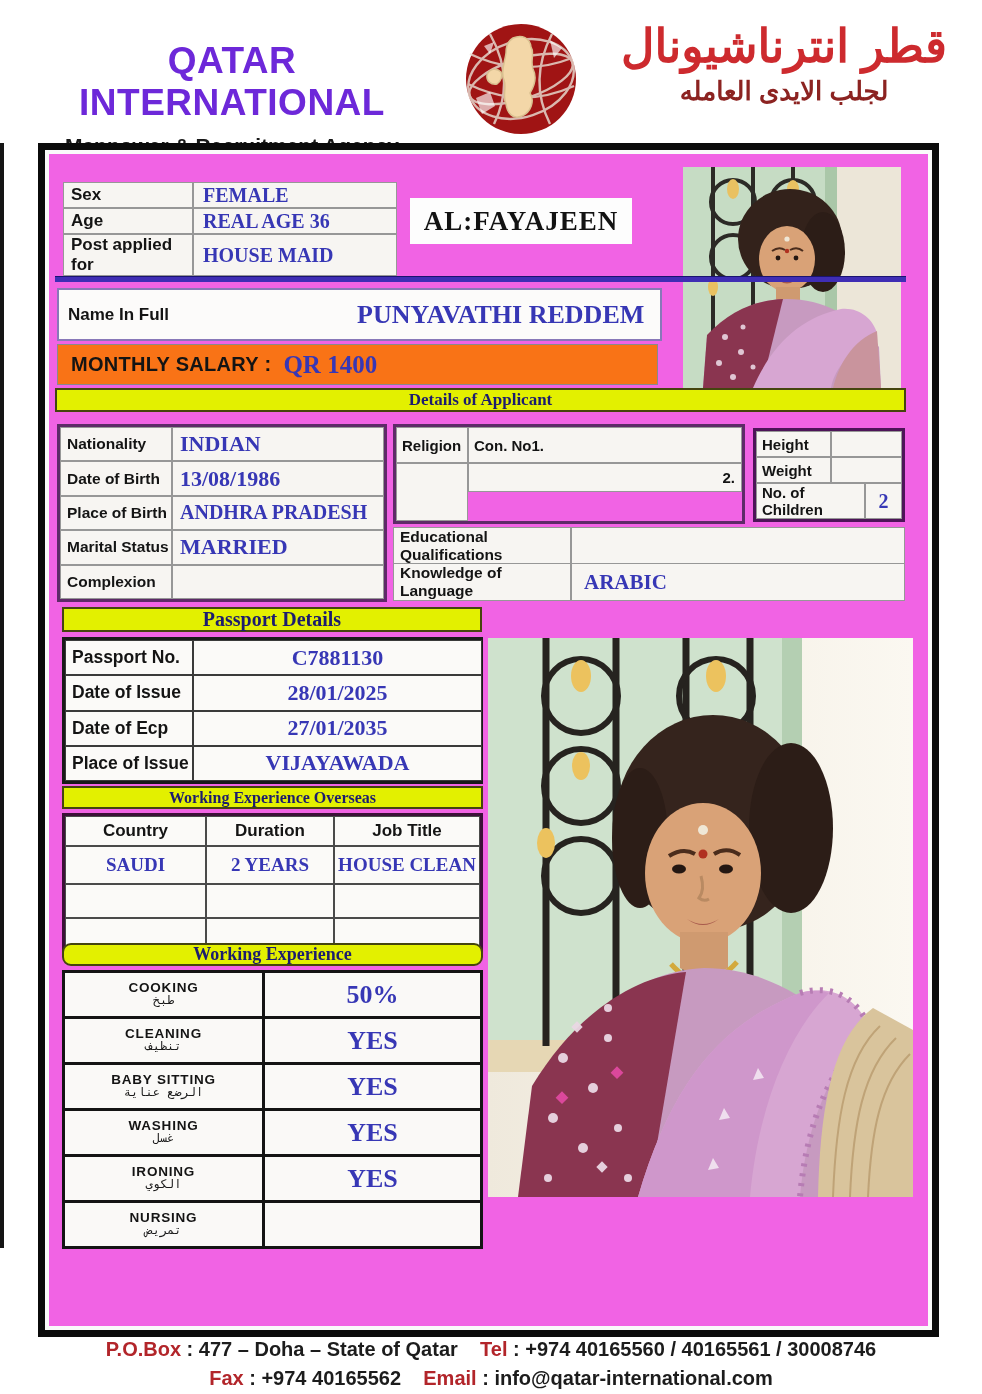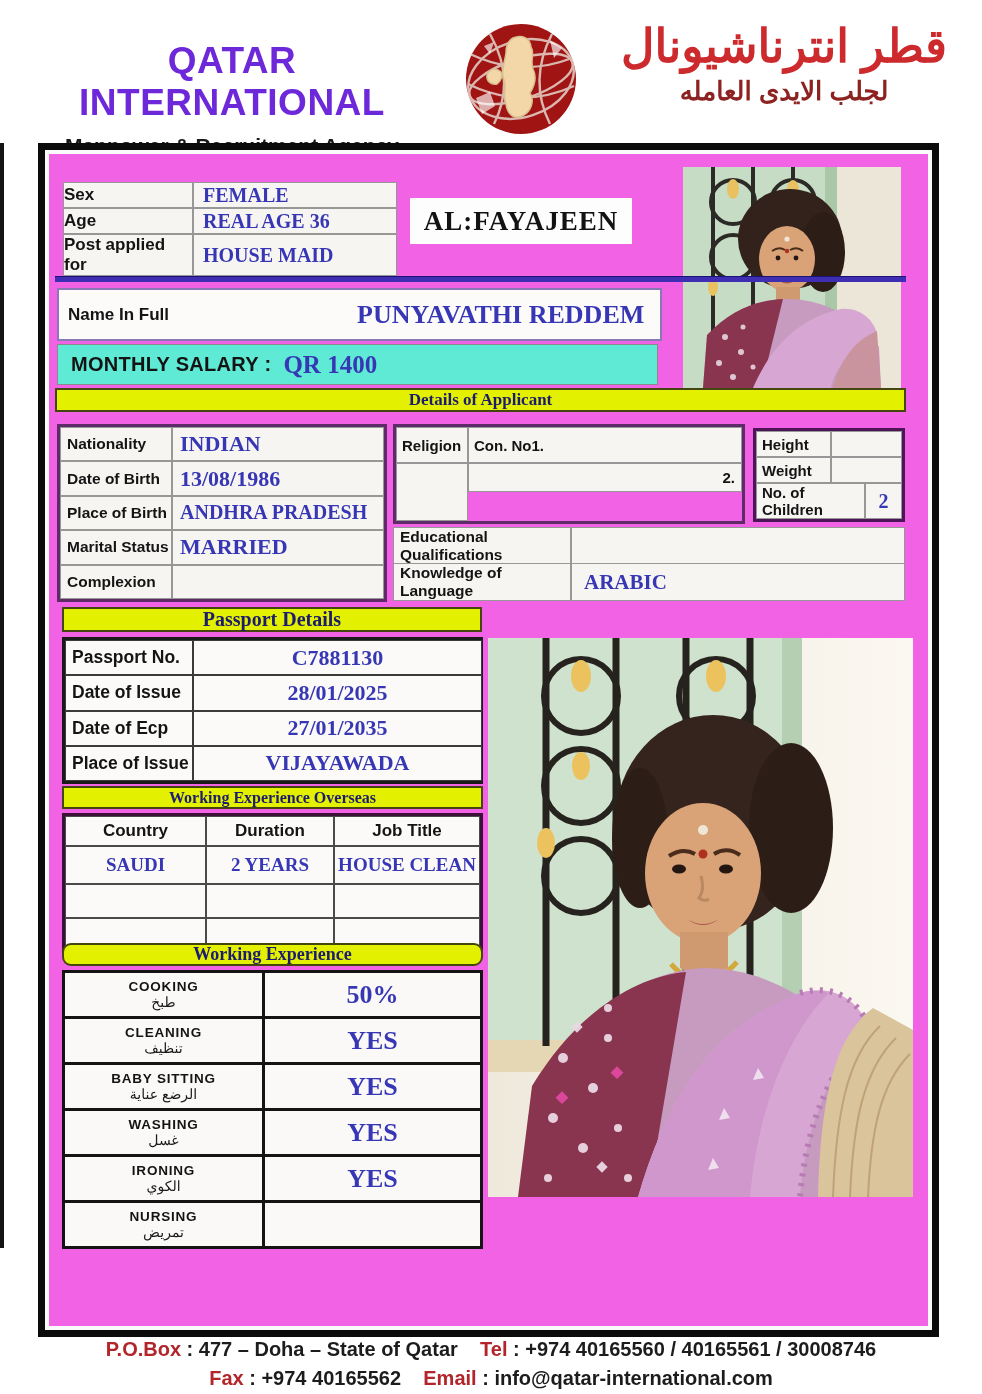--- a/index.html
+++ b/index.html
@@ -23,36 +23,36 @@
   .edge-strip{left:0;top:143px;width:4px;height:1105px;background:#151515;}
 
   
   .cell{background:#f7f5f2;border:1px solid #979797;display:flex;align-items:center;}
   .lab{font-weight:700;color:#141414;}
   .val{font-family:"Liberation Serif",serif;font-weight:700;color:#3737b5;}
 
   
   .bio-table{left:63px;top:182px;width:334px;height:94px;display:grid;
              grid-template-columns:130px 1fr;grid-auto-rows:1fr;}
-  .bio-table .lab{font-size:17px;}
+  .bio-table .lab{font-size:17px;padding-left:7px;}
   .bio-table .val{font-size:20px;padding-left:9px;}
 
   .agent-box{left:410px;top:198px;width:222px;height:46px;background:#fdfdfd;
              display:flex;align-items:center;justify-content:center;}
   .agent-box span{font-family:"Liberation Serif",serif;font-weight:800;font-size:27px;
                   color:#121212;letter-spacing:1px;}
 
   .sep-line{left:55px;top:276px;width:851px;height:5px;background:#3f2db4;border-top:1px solid #1a1470;}
 
   .name-box{left:57px;top:288px;width:601px;height:49px;background:#fcfbfa;
             border:2px solid #8878b8;display:grid;grid-template-columns:298px 1fr;}
   .name-box .lab{font-size:17px;padding-left:9px;display:flex;align-items:center;}
   .name-box .val{font-size:26px;display:flex;align-items:center;}
 
-  .salary-box{left:57px;top:344px;width:601px;height:41px;background:#5eead4;border:1px solid #8a8a8a;
+  .salary-box{left:57px;top:344px;width:601px;height:41px;background:#f97316;border:1px solid #8a8a8a;
               display:flex;align-items:center;padding-left:13px;box-sizing:border-box;}
   .salary-box .lab{font-size:20px;letter-spacing:0.3px;}
   .salary-box .val{font-size:25px;margin-left:12px;}
 
   
   .ybar{background:#e3f000;border:2px solid #45450e;color:#1c1c6e;
         font-family:"Liberation Serif",serif;font-weight:700;text-align:center;
         display:flex;align-items:center;justify-content:center;box-sizing:border-box;}
   .bar-details{left:55px;top:388px;width:851px;height:24px;font-size:17px;}
   .bar-passport{left:62px;top:607px;width:420px;height:25px;font-size:20px;}
@@ -95,21 +95,21 @@
              display:grid;grid-template-columns:141px 128px 1fr;grid-template-rows:30px 38px 1fr 1fr;}
   .weo-table .cell{background:#fbfaf8;border:1px solid #4a4a4a;justify-content:center;}
   .weo-h{font-weight:700;font-size:17px;color:#141414;}
   .weo-d{font-family:"Liberation Serif",serif;font-weight:700;font-size:19px;color:#3737b5;}
 
   
   .we-table{left:62px;top:970px;width:421px;border-collapse:collapse;}
   .we-table td{border:3px solid #141414;background:#faf9f7;height:43px;padding:0;}
   .we-task{width:197px;text-align:center;}
   .we-task-en{font-size:13.5px;font-weight:700;color:#141414;letter-spacing:0.8px;}
-  .we-task-ar{font-size:14px;color:#1a1a1a;direction:rtl;line-height:1.15;}
+  .we-task-ar{font-size:12px;color:#1a1a1a;direction:rtl;line-height:1.15;font-family:Liberation Mono, monospace;}
   .we-val{text-align:center;font-family:"Liberation Serif",serif;font-weight:700;
           font-size:26px;color:#3737b5;}
 
   
   .photo-small{left:683px;top:167px;width:218px;height:221px;}
   .photo-large{left:488px;top:638px;width:425px;height:559px;}
   .photo-small svg,.photo-large svg,.logo svg{display:block;width:100%;height:100%;}
 
   
   .footer{left:0;top:1335px;width:982px;text-align:center;line-height:1.45;}

